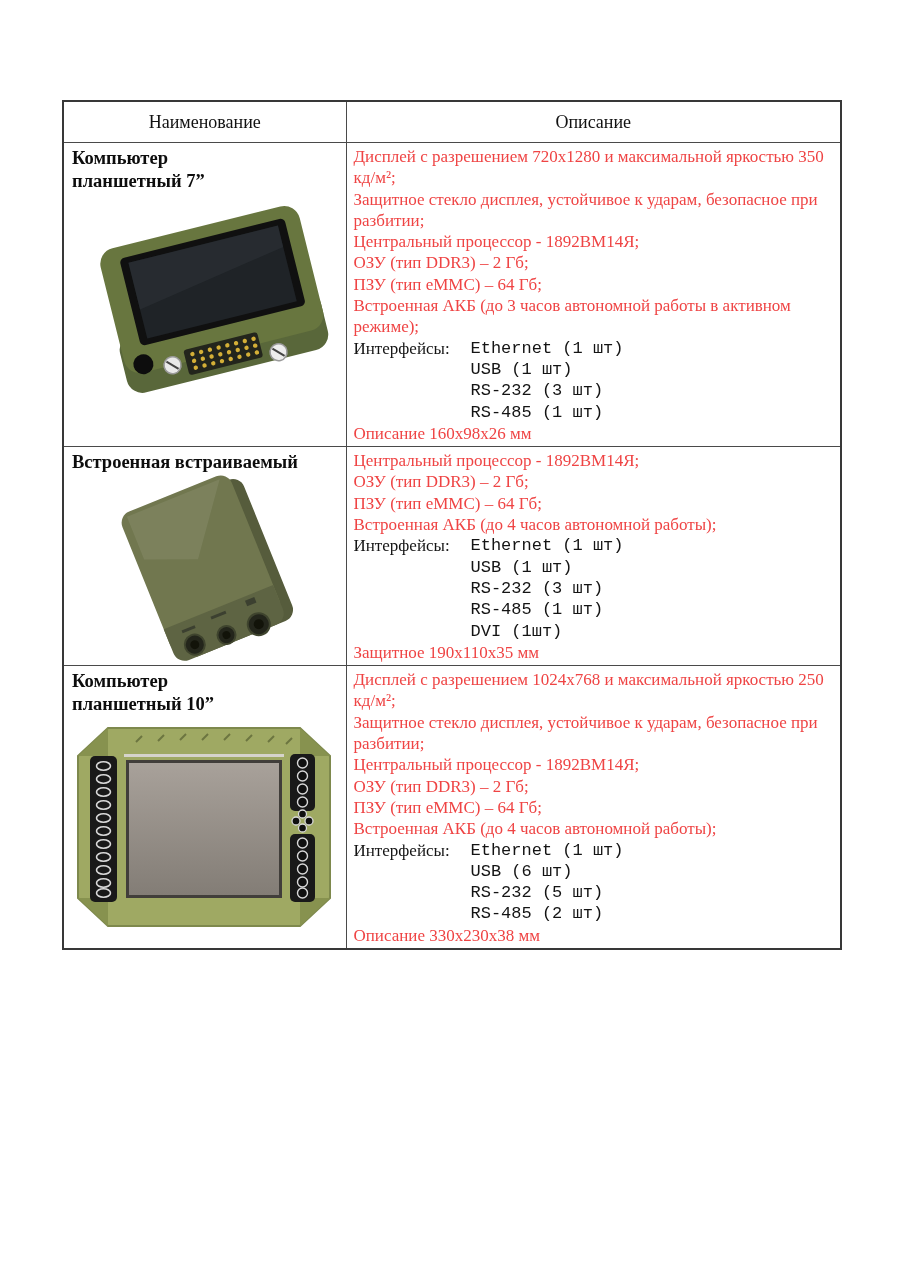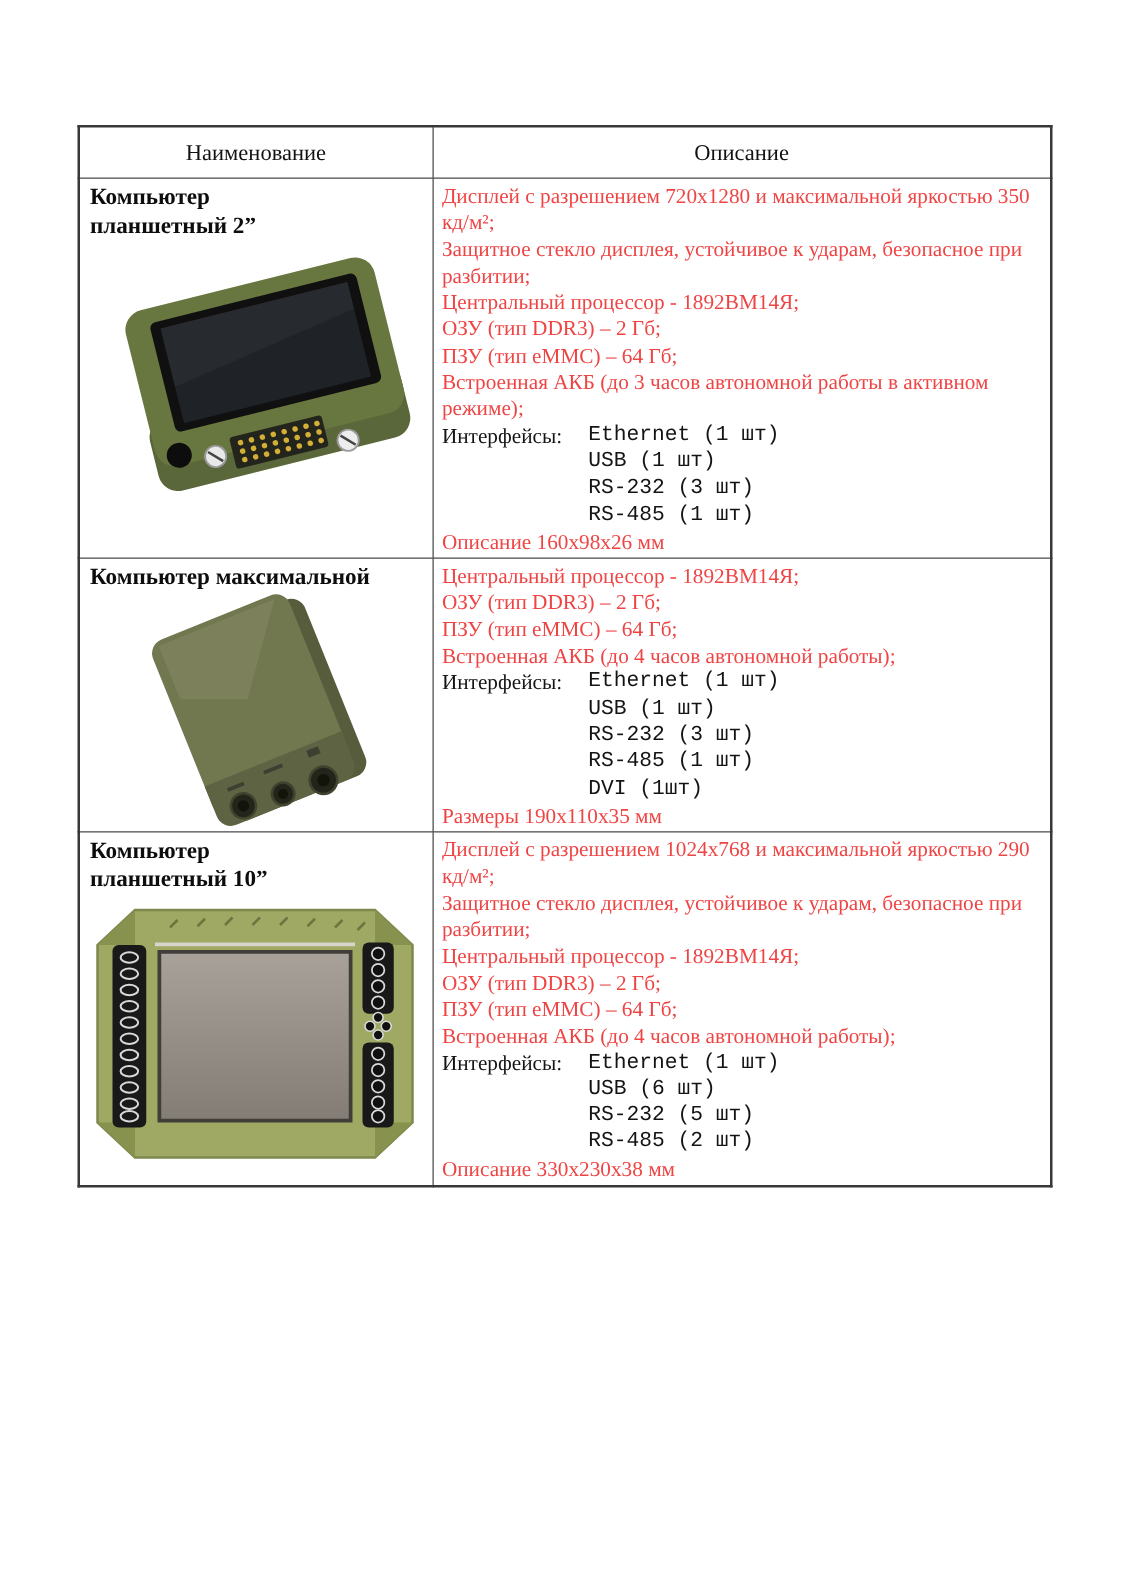--- a/index.html
+++ b/index.html
@@ -185,21 +185,21 @@
       <tr>
         <th class="hdr">Наименование</th>
         <th class="hdr">Описание</th>
       </tr>
     </thead>
     <tbody id="rows">
   <tr class="device-row" style="height: 300px;">
     <td class="name-cell">
       <div class="device-name">
               <div>Компьютер</div>
-              <div>планшетный 2”</div>
+              <div>планшетный 7”</div>
             </div>
       <div class="device-photo">
               <svg width="272" height="200" viewBox="0 0 272 200" style="margin: 4px 0px 0px 2px; overflow: visible;">
                 <use href="#tablet-5-photo"></use>
               </svg>
             </div>
     </td>
     <td class="desc-cell">
       <div class="specs">
               <div class="spec-line">Дисплей с разрешением 720x1280 и максимальной яркостью 350 кд/м²;</div>
@@ -218,21 +218,21 @@
                 </div>
               </div>
               <div class="dim-line">Описание 160x98x26 мм</div>
             </div>
     </td>
   </tr>
 
   <tr class="device-row" style="height: 215px;">
     <td class="name-cell">
       <div class="device-name">
-              <div>Компьютер максимальной</div>
+              <div>Встроенная встраиваемый</div>
             </div>
       <div class="device-photo">
               <svg width="235" height="182" viewBox="0 0 235 182" style="margin: 0px 0px 0px 2px; overflow: visible;">
                 <use href="#embedded-computer-photo"></use>
               </svg>
             </div>
     </td>
     <td class="desc-cell">
       <div class="specs">
               <div class="spec-line">Центральный процессор - 1892ВМ14Я;</div>
@@ -242,40 +242,40 @@
               <div class="iface">
                 <span class="iface-label">Интерфейсы:</span>
                 <div class="iface-items">
                   <div class="iface-item">Ethernet (1 шт)</div>
                   <div class="iface-item">USB (1 шт)</div>
                   <div class="iface-item">RS-232 (3 шт)</div>
                   <div class="iface-item">RS-485 (1 шт)</div>
                   <div class="iface-item">DVI (1шт)</div>
                 </div>
               </div>
-              <div class="dim-line">Размеры 190x110x35 мм</div>
+              <div class="dim-line">Защитное 190x110x35 мм</div>
             </div>
     </td>
   </tr>
 
   <tr class="device-row" style="height: 282px;">
     <td class="name-cell">
       <div class="device-name">
               <div>Компьютер</div>
               <div>планшетный 10”</div>
             </div>
       <div class="device-photo">
               <svg width="260" height="210" viewBox="0 0 260 210" style="margin: 6px 0px 0px 2px; overflow: visible;">
                 <use href="#tablet-10-photo"></use>
               </svg>
             </div>
     </td>
     <td class="desc-cell">
       <div class="specs">
-              <div class="spec-line">Дисплей с разрешением 1024x768 и максимальной яркостью 290 кд/м²;</div>
+              <div class="spec-line">Дисплей с разрешением 1024x768 и максимальной яркостью 250 кд/м²;</div>
               <div class="spec-line">Защитное стекло дисплея, устойчивое к ударам, безопасное при разбитии;</div>
               <div class="spec-line">Центральный процессор - 1892ВМ14Я;</div>
               <div class="spec-line">ОЗУ (тип DDR3) – 2 Гб;</div>
               <div class="spec-line">ПЗУ (тип eMMC) – 64 Гб;</div>
               <div class="spec-line">Встроенная АКБ (до 4 часов автономной работы);</div>
               <div class="iface">
                 <span class="iface-label">Интерфейсы:</span>
                 <div class="iface-items">
                   <div class="iface-item">Ethernet (1 шт)</div>
                   <div class="iface-item">USB (6 шт)</div>

